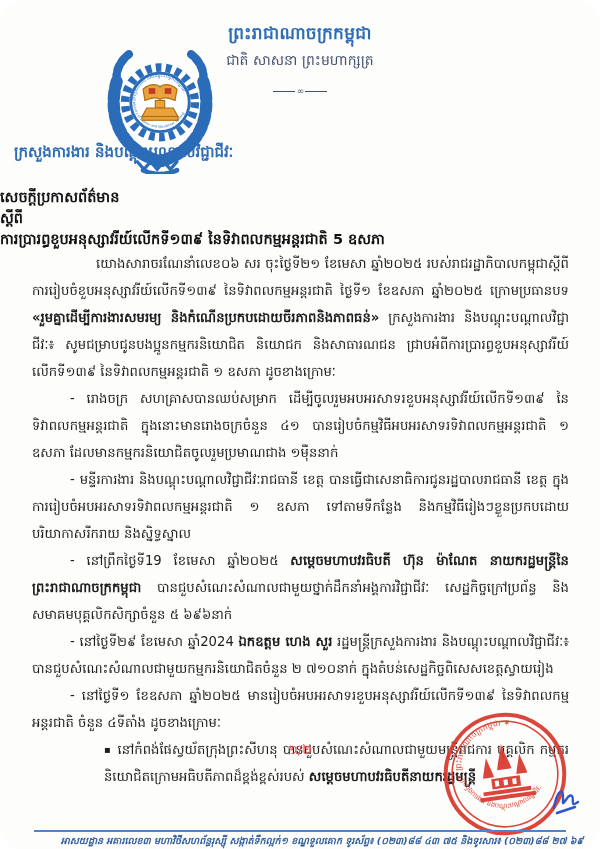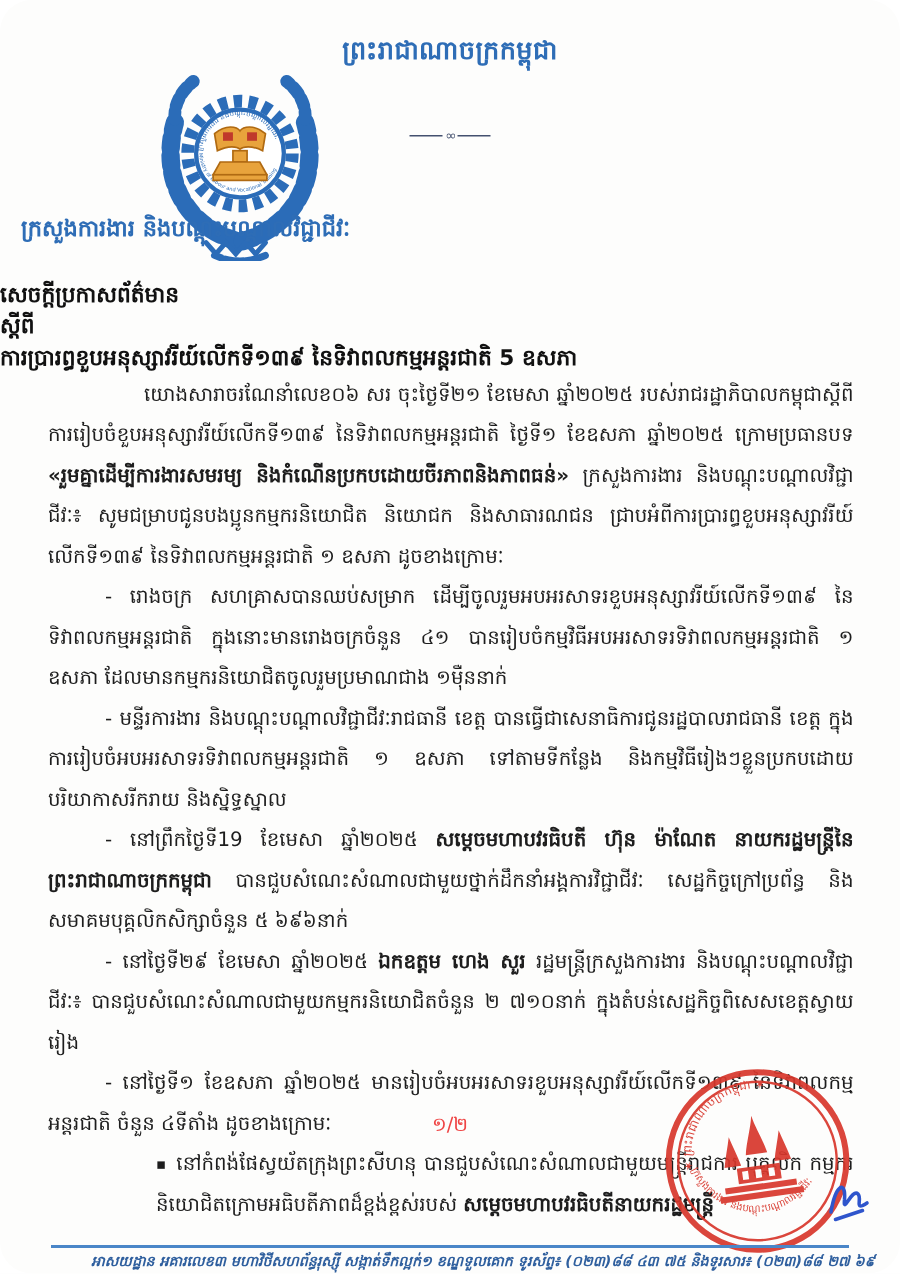--- a/index.html
+++ b/index.html
@@ -35,20 +35,21 @@
   .footer-address{position:absolute;top:835px;left:0;right:0;text-align:center;
                   font-size:9.5px;font-style:italic;font-weight:600;white-space:nowrap;
                   color:var(--footer-blue,#2f5f9e);padding-left:44px;}
 </style>
 </head>
 <body>
 
 <div class="page">
 
   <div class="kingdom">ព្រះរាជាណាចក្រកម្ពុជា</div>
+  <div class="motto">ជាតិ សាសនា ព្រះមហាក្សត្រ</div>
   <div class="hdr-divider"><span class="bar"></span><span>∞</span><span class="bar"></span></div>
 
   <svg class="emblem" viewBox="0 0 160 140">
     <g stroke="#2b6cb8" fill="none" stroke-linecap="round">
       <path d="M78,126 C38,114 24,78 34,42" stroke-width="13" stroke-dasharray="8 4.5"></path>
       <path d="M82,126 C122,114 136,78 126,42" stroke-width="13" stroke-dasharray="8 4.5"></path>
       <path d="M34,40 C33,30 38,20 47,13" stroke-width="9" stroke-dasharray="6 3.5"></path>
       <path d="M126,40 C127,30 122,20 113,13" stroke-width="9" stroke-dasharray="6 3.5"></path>
       <path d="M56,127 l7,8 l7,-8 l7,8 l7,-8 l7,8 l7,-8" stroke-width="3.5"></path>
       <path d="M62,136 q18,8 36,0" stroke-width="5" stroke-dasharray="5 3"></path>
@@ -87,21 +88,21 @@
 
   <div class="doc-body">
     <p class="p-open"><span>យោងសារាចរណែនាំលេខ០៦ សរ ចុះថ្ងៃទី២១ ខែមេសា ឆ្នាំ២០២៥ របស់រាជរដ្ឋាភិបាលកម្ពុជាស្តីពីការរៀបចំខួបអនុស្សាវរីយ៍លើកទី១៣៩ នៃទិវាពលកម្មអន្តរជាតិ ថ្ងៃទី១ ខែឧសភា ឆ្នាំ២០២៥ ក្រោមប្រធានបទ </span><b>«រួមគ្នាដើម្បីការងារសមរម្យ និងកំណើនប្រកបដោយចីរភាពនិងភាពធន់»</b><span> ក្រសួងការងារ និងបណ្តុះបណ្តាលវិជ្ជាជីវៈ៖ សូមជម្រាបជូនបងប្អូនកម្មករនិយោជិត និយោជក និងសាធារណជន ជ្រាបអំពីការប្រារព្ធខួបអនុស្សាវរីយ៍លើកទី១៣៩ នៃទិវាពលកម្មអន្តរជាតិ ១ ឧសភា ដូចខាងក្រោមៈ</span></p>
 
     <p class="p-dash"><span>- រោងចក្រ សហគ្រាសបានឈប់សម្រាក ដើម្បីចូលរួមអបអរសាទរខួបអនុស្សាវរីយ៍លើកទី១៣៩ នៃទិវាពលកម្មអន្តរជាតិ ក្នុងនោះមានរោងចក្រចំនួន ៤១ បានរៀបចំកម្មវិធីអបអរសាទរទិវាពលកម្មអន្តរជាតិ ១ ឧសភា ដែលមានកម្មករនិយោជិតចូលរួមប្រមាណជាង ១មុឺននាក់</span><b></b><span></span></p>
 
     <p class="p-dash"><span>- មន្ទីរការងារ និងបណ្តុះបណ្តាលវិជ្ជាជីវៈរាជធានី ខេត្ត បានធ្វើជាសេនាធិការជូនរដ្ឋបាលរាជធានី ខេត្ត ក្នុងការរៀបចំអបអរសាទរទិវាពលកម្មអន្តរជាតិ ១ ឧសភា ទៅតាមទីកន្លែង និងកម្មវិធីរៀងៗខ្លួនប្រកបដោយបរិយាកាសរីករាយ និងស្និទ្ធស្នាល</span><b></b><span></span></p>
 
     <p class="p-dash"><span>- នៅព្រឹកថ្ងៃទី19 ខែមេសា ឆ្នាំ២០២៥ </span><b>សម្តេចមហាបវរធិបតី ហ៊ុន ម៉ាណែត នាយករដ្ឋមន្ត្រីនៃព្រះរាជាណាចក្រកម្ពុជា</b><span> បានជួបសំណេះសំណាលជាមួយថ្នាក់ដឹកនាំអង្គការវិជ្ជាជីវៈ សេដ្ឋកិច្ចក្រៅប្រព័ន្ធ និងសមាគមបុគ្គលិកសិក្សាចំនួន ៥ ៦៩៦នាក់</span></p>
 
-    <p class="p-dash"><span>- នៅថ្ងៃទី២៩ ខែមេសា ឆ្នាំ២០២៥ </span><b>ឯកឧត្តម ហេង សួរ</b><span> រដ្ឋមន្ត្រីក្រសួងការងារ និងបណ្តុះបណ្តាលវិជ្ជាជីវៈ៖ បានជួបសំណេះសំណាលជាមួយកម្មករនិយោជិតចំនួន ២ ៧១០នាក់ ក្នុងតំបន់សេដ្ឋកិច្ចពិសេសខេត្តស្វាយរៀង</span></p>
+    <p class="p-dash"><span>- នៅថ្ងៃទី២៩ ខែមេសា ឆ្នាំ2024 </span><b>ឯកឧត្តម ហេង សួរ</b><span> រដ្ឋមន្ត្រីក្រសួងការងារ និងបណ្តុះបណ្តាលវិជ្ជាជីវៈ៖ បានជួបសំណេះសំណាលជាមួយកម្មករនិយោជិតចំនួន ២ ៧១០នាក់ ក្នុងតំបន់សេដ្ឋកិច្ចពិសេសខេត្តស្វាយរៀង</span></p>
 
     <p class="p-dash"><span>- នៅថ្ងៃទី១ ខែឧសភា ឆ្នាំ២០២៥ មានរៀបចំអបអរសាទរខួបអនុស្សាវរីយ៍លើកទី១៣៩ នៃទិវាពលកម្មអន្តរជាតិ ចំនួន ៤ទីតាំង ដូចខាងក្រោមៈ</span><b></b><span></span></p>
 
     <p class="p-bullet"><span class="marker">▪</span><span>នៅកំពង់ផែស្វយ័តក្រុងព្រះសីហនុ បានជួបសំណេះសំណាលជាមួយមន្ត្រីរាជការ បុគ្គលិក កម្មករនិយោជិតក្រោមអធិបតីភាពដ៏ខ្ពង់ខ្ពស់របស់ </span><b>សម្តេចមហាបវរធិបតីនាយករដ្ឋមន្ត្រី</b></p>
   </div>
 
   <div class="page-number">១/២</div>
 
   <svg class="stamp" viewBox="0 0 160 160">
     <g stroke="#d8372c" fill="none">

